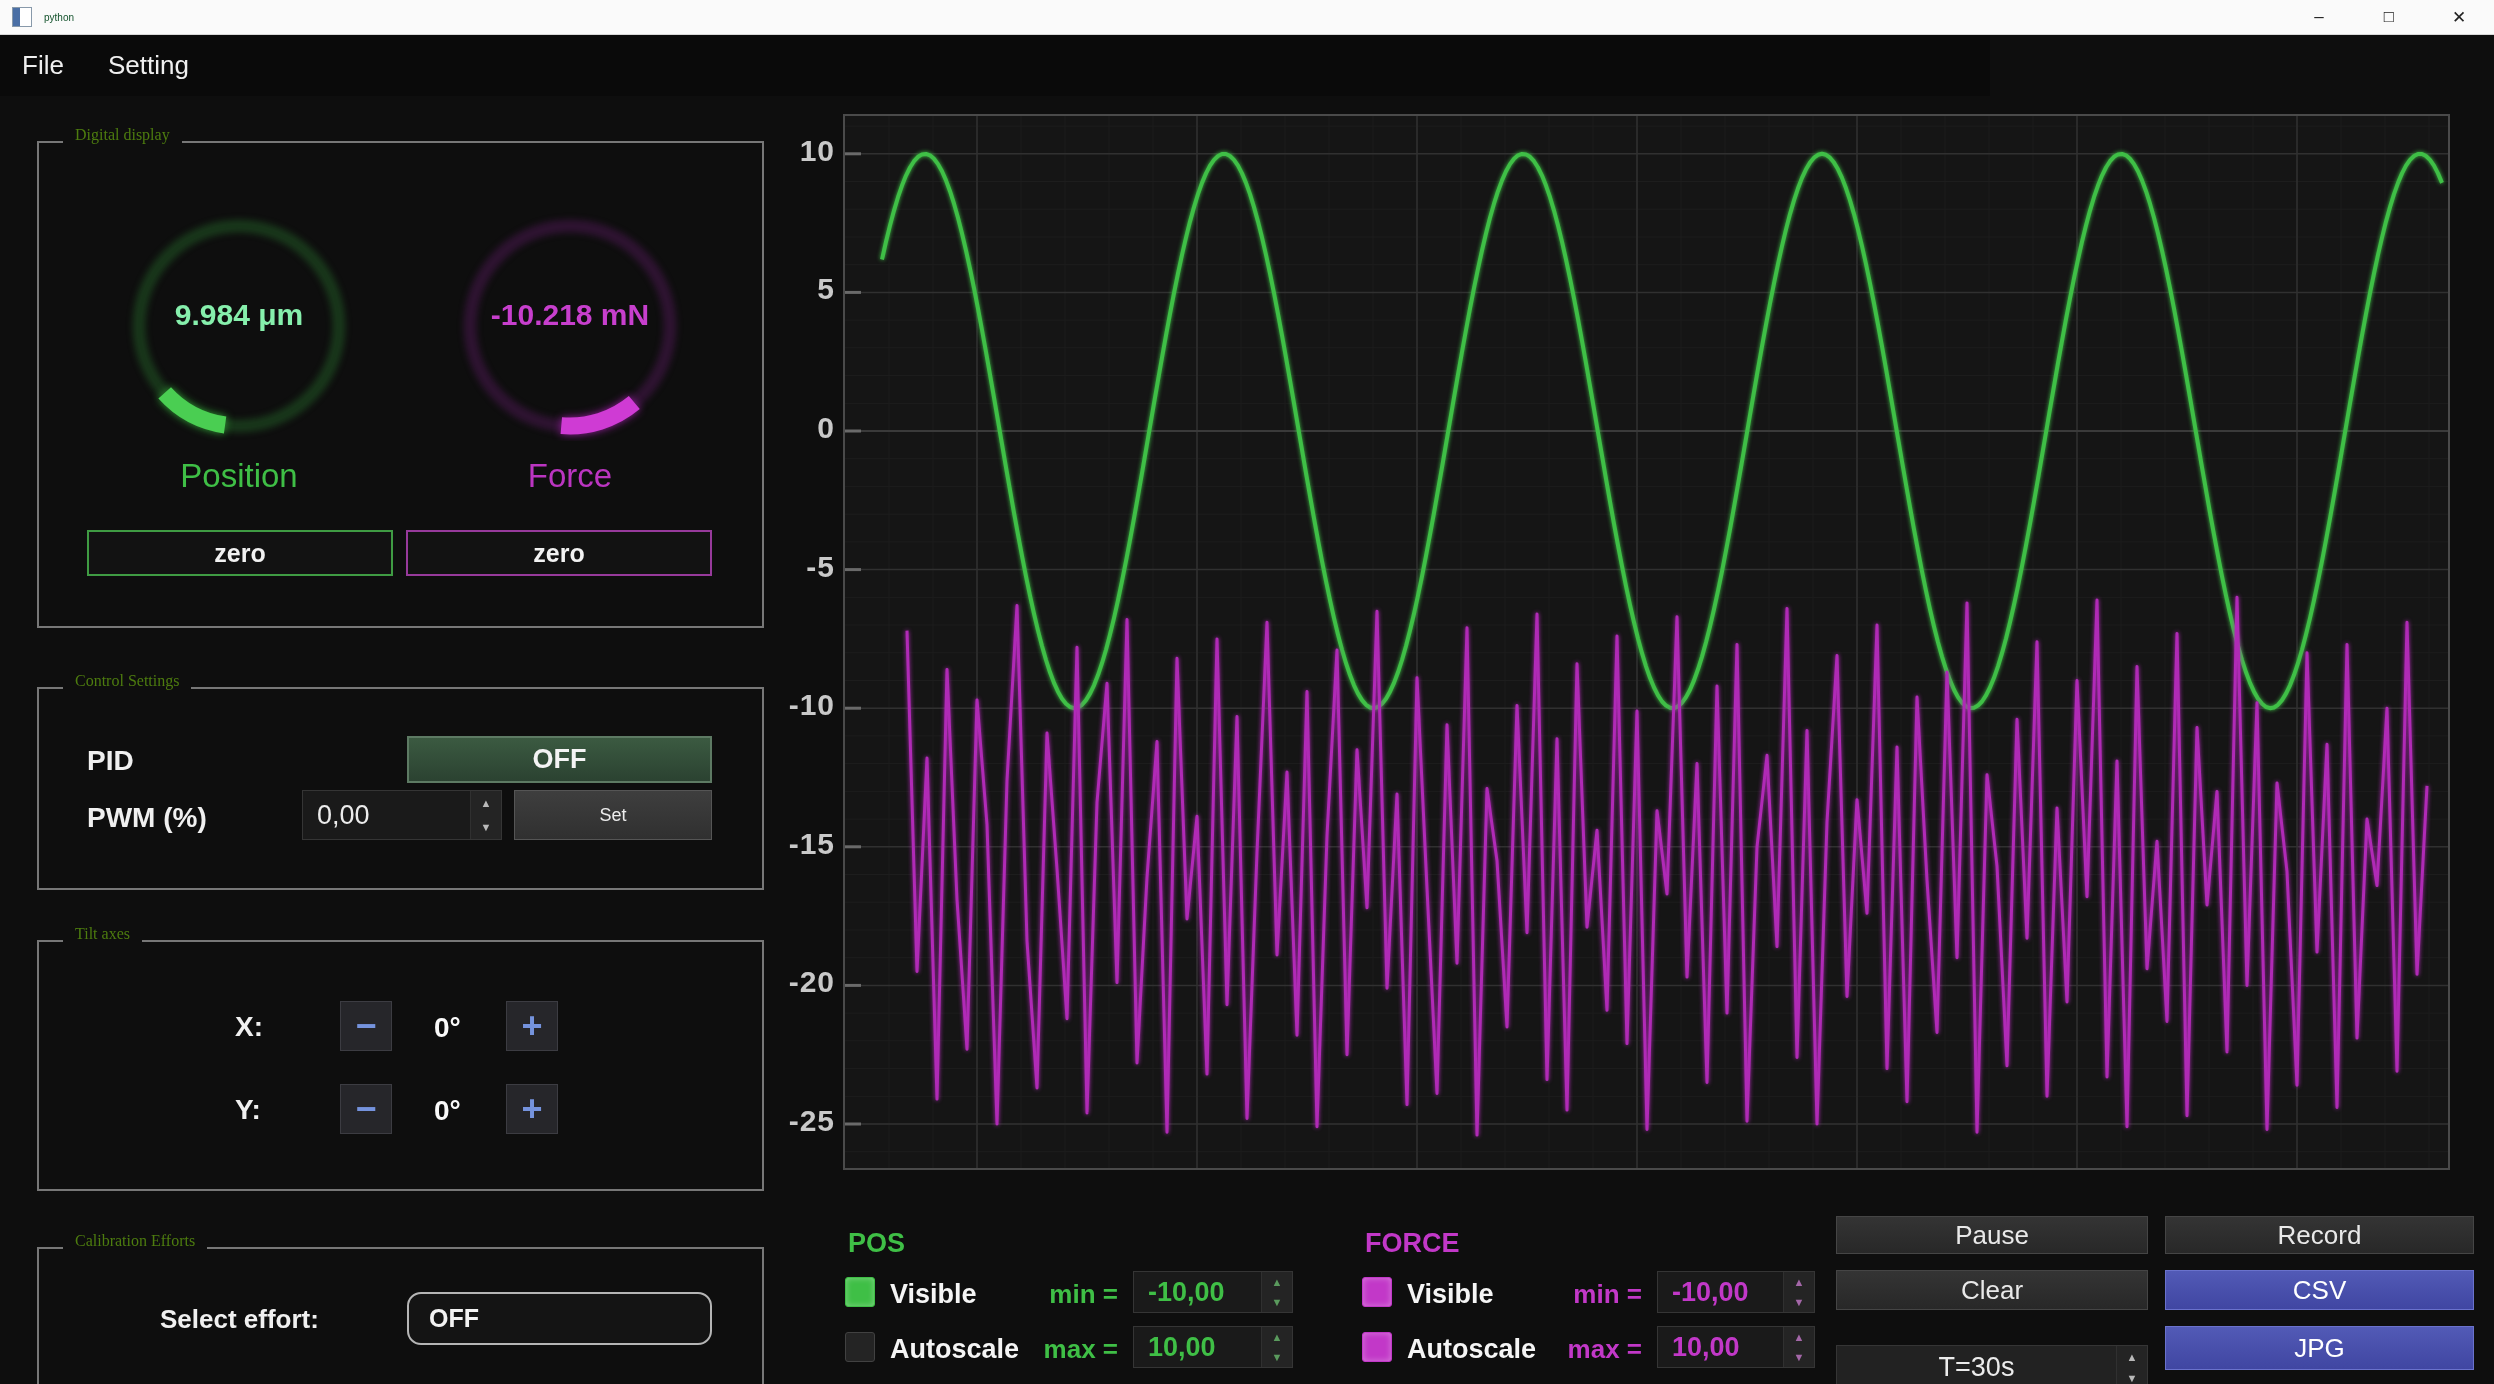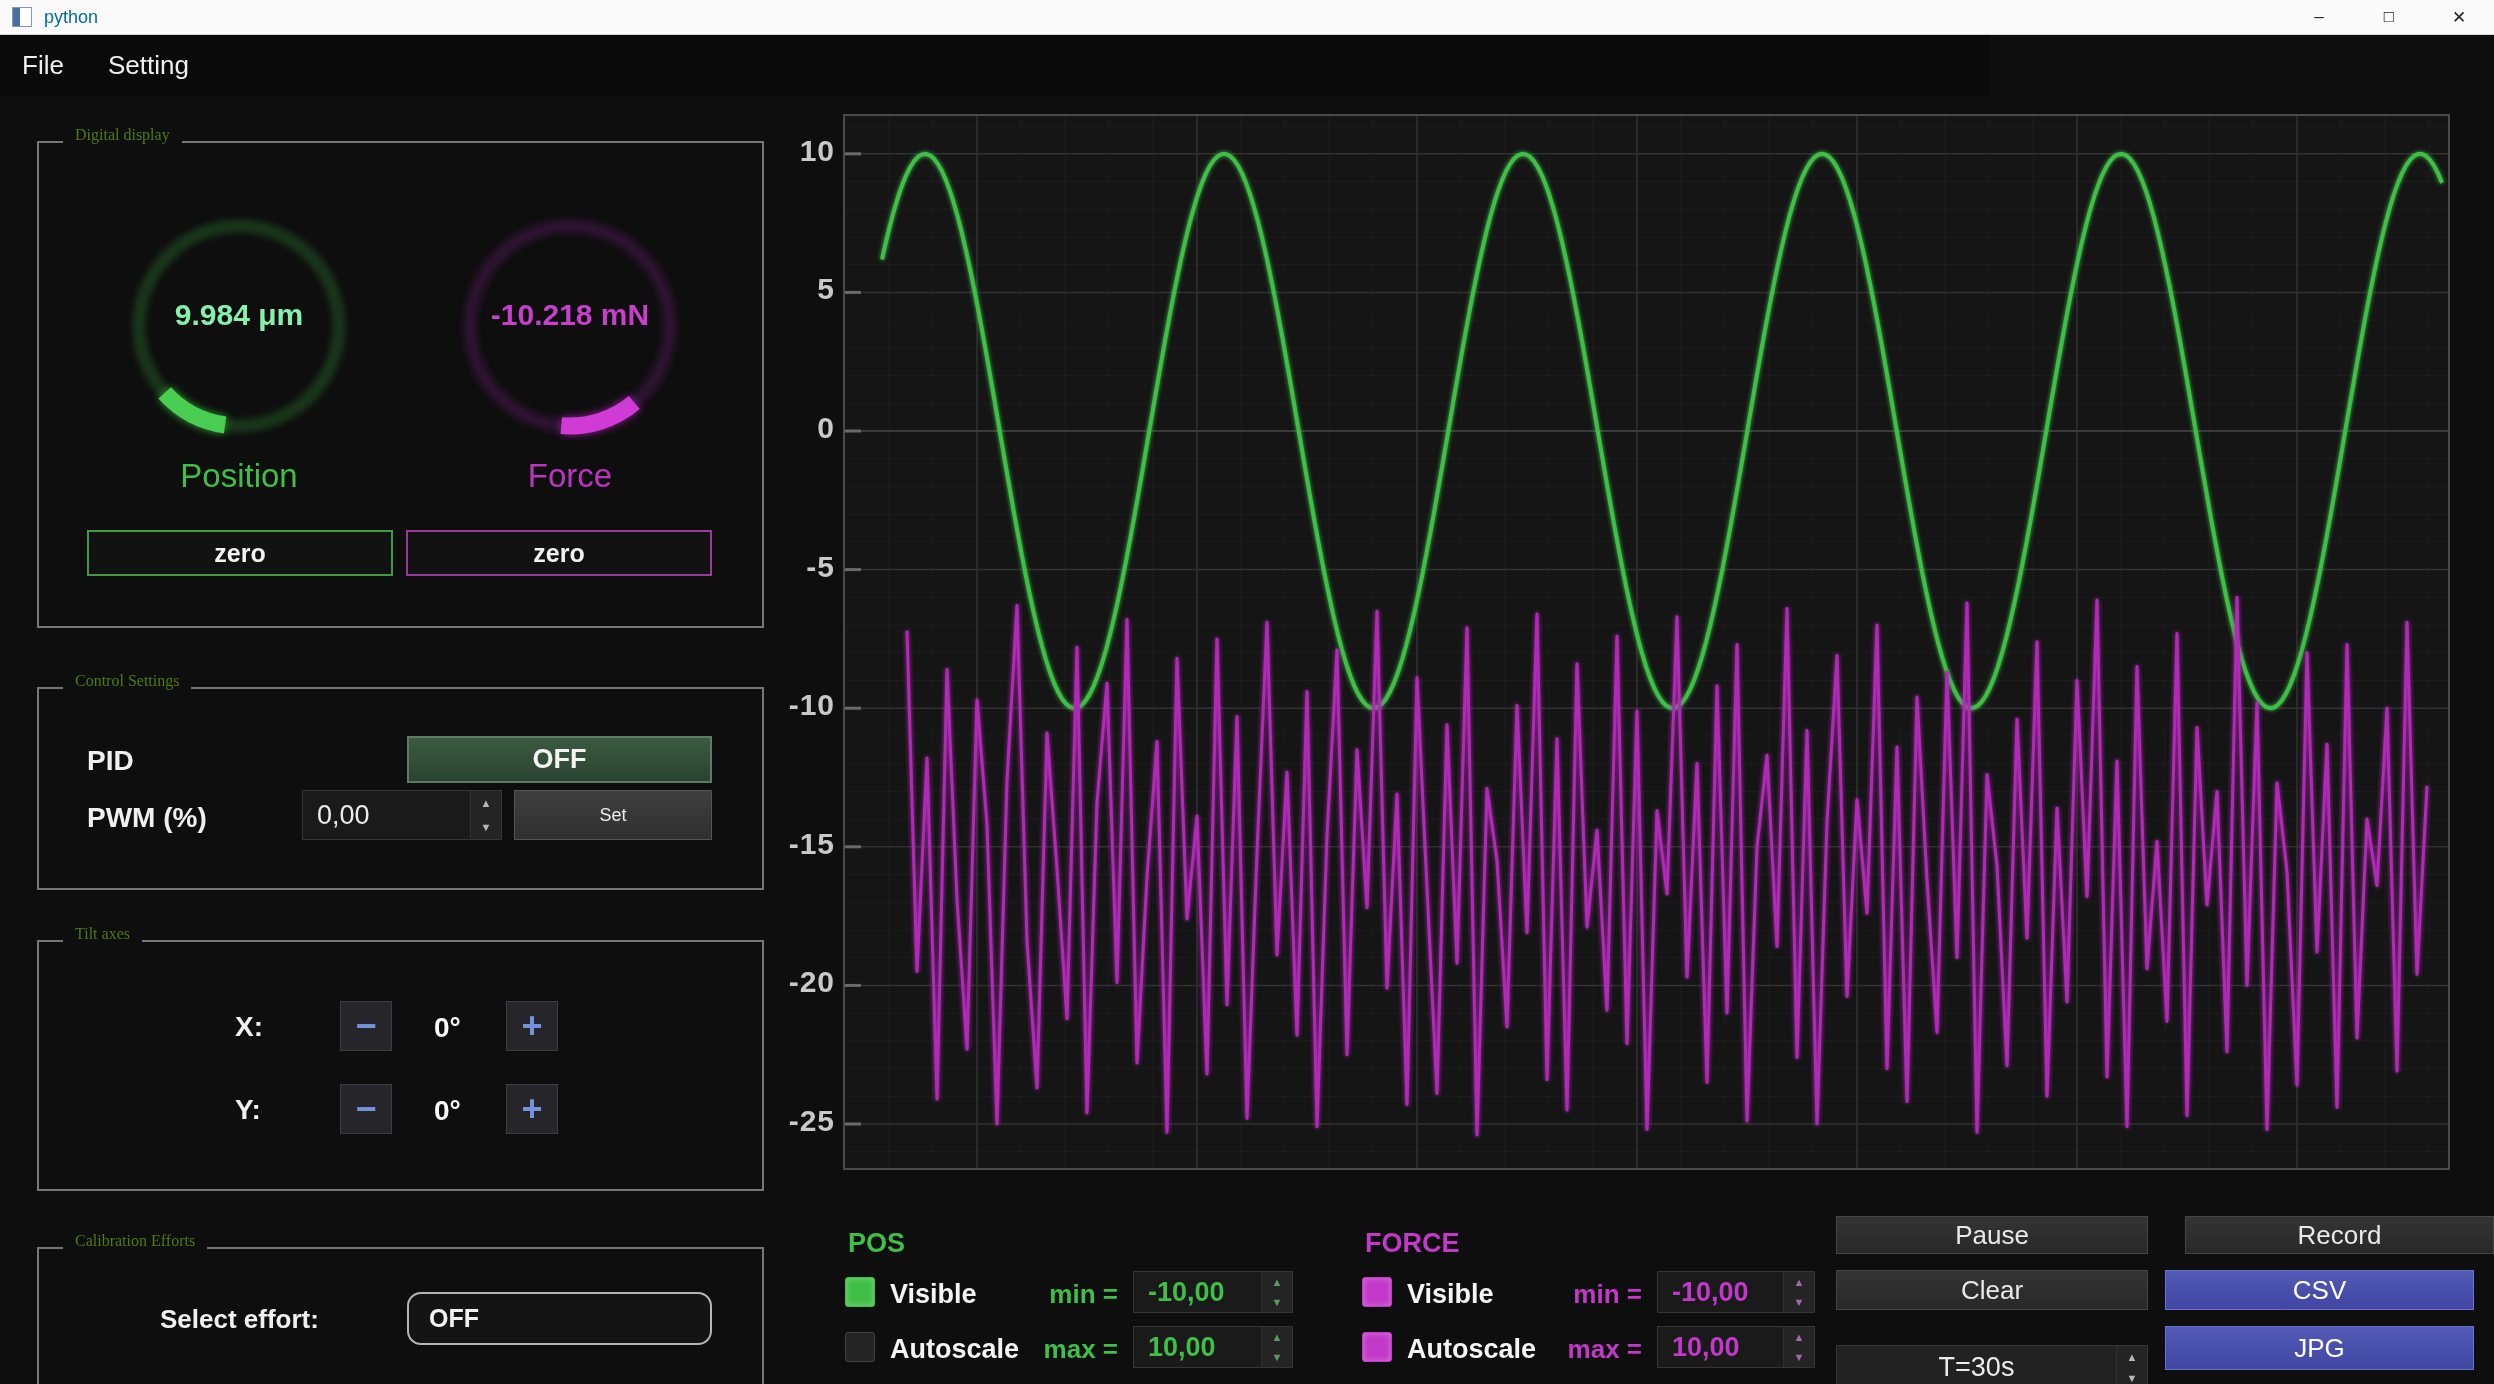--- a/index.html
+++ b/index.html
@@ -1,20 +1,20 @@
 <!DOCTYPE html>
 <html><head>
 <meta charset="utf-8">
 <style>
   html,body{margin:0;padding:0;background:#0e0e0e;}
   body{width:2494px;height:1384px;overflow:hidden;font-family:"Liberation Sans","DejaVu Sans",sans-serif;position:relative;}
   
   .titlebar{position:absolute;left:0;top:0;width:2494px;height:34px;background:#fafafa;border-bottom:1px solid #d8d8d8;display:flex;align-items:center;}
   .appicon{width:20px;height:20px;margin-left:12px;border:1px solid #8899aa;background:linear-gradient(90deg,#4a6fa5 0 40%,#ffffff 40%);box-sizing:border-box;}
-  .apptitle{margin-left:12px;font-size:18px;color:#0369a1;}
+  .apptitle{margin-left:12px;font-size:10px;color:#14532d;}
   .wincontrols{position:absolute;right:0;top:0;height:34px;display:flex;align-items:center;}
   .winbtn{width:70px;height:34px;display:flex;align-items:center;justify-content:center;font-size:17px;color:#222;cursor:default;}
   .menubar{position:absolute;left:0;top:35px;width:1990px;height:61px;background:#0a0a0a;display:flex;align-items:center;}
   .menuitem{color:#efefef;font-size:26px;padding:0 22px;}
   
   .groupbox{position:absolute;border:2px solid #777;background:transparent;}
   .gb-title{position:absolute;top:-17px;left:24px;background:#0e0e0e;padding:0 12px;color:#4d7c0f;font-size:16px;white-space:nowrap;font-family:Liberation Serif, serif;}
   
   .gauge-svg{position:absolute;}
   .gauge-value{position:absolute;width:300px;text-align:center;font-size:30px;font-weight:600;}
@@ -185,21 +185,21 @@
 <div class="mm-label" style="left:1552px;top:1334px;color:#c238c8;">max =</div>
 <div class="spinbox" style="left:1657px;top:1326px;width:158px;height:42px;">
   <div class="spin-text" style="color:#c238c8;font-weight:700;">10,00</div>
   <div class="spin-arrows">
       <span style="color:#a467a8;">▲</span>
       <span style="color:#a467a8;">▼</span>
     </div>
 </div>
 
 <div class="btn-gray" style="left:1836px;top:1216px;width:312px;height:38px;">Pause</div>
-<div class="btn-gray" style="left:2165px;top:1216px;width:309px;height:38px;margin-left:20px;">Record</div>
+<div class="btn-gray" style="left:2165px;top:1216px;width:309px;height:38px;">Record</div>
 <div class="btn-gray" style="left:1836px;top:1270px;width:312px;height:40px;">Clear</div>
 <div class="btn-blue" style="left:2165px;top:1270px;width:309px;height:40px;">CSV</div>
 <div class="spinbox" style="left:1836px;top:1326px;width:312px;height:44px;background:#222;margin-top:19px;">
   <div class="spin-text" style="justify-content:center;padding-left:0;">T=30s</div>
   <div class="spin-arrows">
       <span>▲</span>
       <span>▼</span>
     </div>
 </div>
 <div class="btn-blue" style="left:2165px;top:1326px;width:309px;height:44px;">JPG</div>

